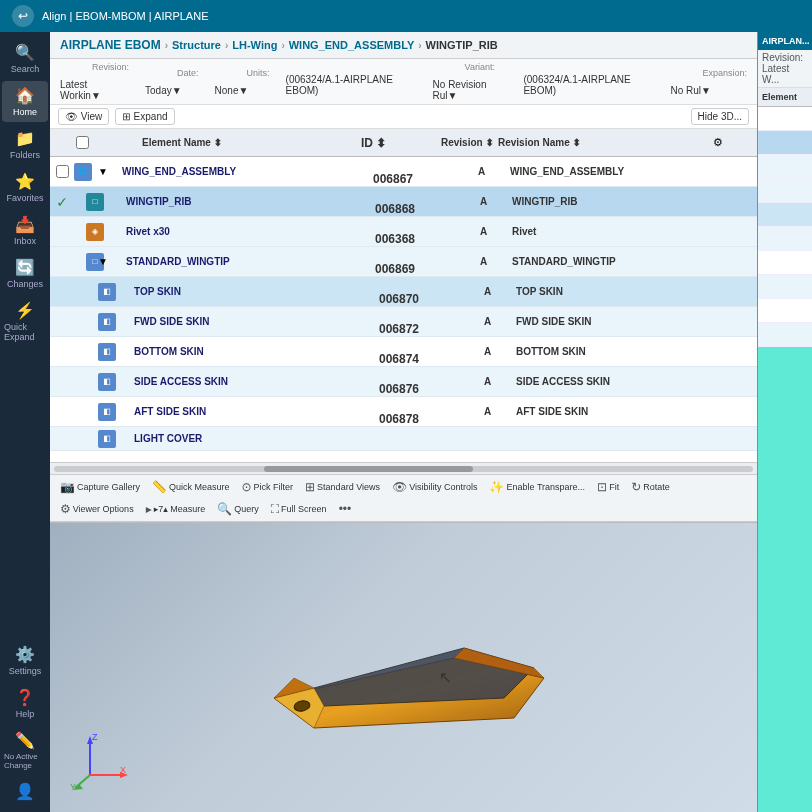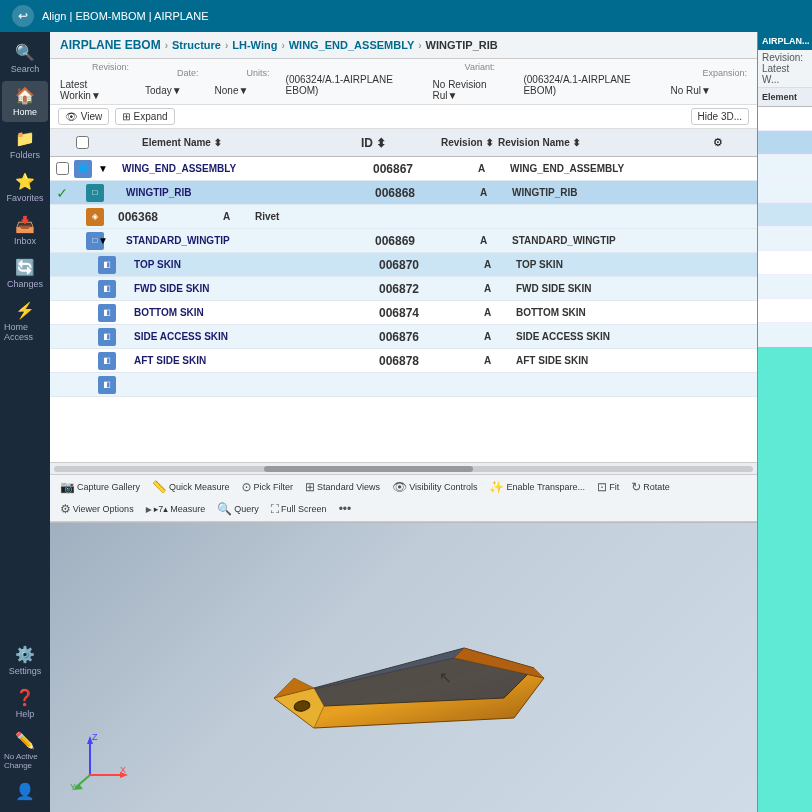--- a/index.html
+++ b/index.html
@@ -144,21 +144,21 @@
       border-bottom: 1px solid #e0e8f0;
       min-height: 24px;
       font-size: 10px;
     }
     .trow.selected { background: #b8d8f0; }
     .trow.light { background: #eaf4fb; }
     .trow.highlight { background: #cce5f5; }
 
     .trow .check-col { color: #2a8a2a; font-size: 12px; }
     .trow .name-col { color: #1a1a6a; font-size: 10px; }
-    .trow .id-col { color: #333; }
+    .trow .id-col { color: #333; margin-top: 15px; }
     .trow .rev-col { color: #333; text-align: center; justify-content: center; }
     .trow .revname-col { color: #333; }
     .cell-icon { width: 18px; height: 18px; background: #5588cc; border-radius: 2px; display: inline-flex; align-items: center; justify-content: center; color: white; font-size: 8px; margin-right: 4px; }
     .cell-icon.orange { background: #cc7722; }
     .cell-icon.teal { background: #228899; }
 
     
     .hscroll-bar {
       height: 12px;
       background: #e8eef4;
@@ -304,21 +304,21 @@
     <div class="sidebar-item">
       <span class="sidebar-icon">📥</span>
       <span>Inbox</span>
     </div>
     <div class="sidebar-item">
       <span class="sidebar-icon">🔄</span>
       <span>Changes</span>
     </div>
     <div class="sidebar-item">
       <span class="sidebar-icon">⚡</span>
-      <span>Home Access</span>
+      <span>Quick Expand</span>
     </div>
 
     <div class="sidebar-bottom" style="display:flex;flex-direction:column;align-items:center;gap:2px;">
       <div class="sidebar-item">
         <span class="sidebar-icon">⚙️</span>
         <span>Settings</span>
       </div>
       <div class="sidebar-item">
         <span class="sidebar-icon">❓</span>
         <span>Help</span>
@@ -455,20 +455,23 @@
             </div>
           <div class="revname-col">
               <span>WINGTIP_RIB</span>
             </div>
         </div>
 
         <div class="trow light">
           <div class="check-col"></div>
           <div class="icon-col" style="padding-left:12px;"><span class="cell-icon orange">◈</span></div>
           <div class="expand-col"></div>
+          <div class="name-col" style="padding-left:8px;">
+              <span>Rivet x30</span>
+            </div>
           <div class="id-col">
               <span>006368</span>
             </div>
           <div class="rev-col">
               <span>A</span>
             </div>
           <div class="revname-col">
               <span>Rivet</span>
             </div>
         </div>
@@ -578,20 +581,23 @@
             </div>
           <div class="revname-col">
               <span>AFT SIDE SKIN</span>
             </div>
         </div>
 
         <div class="trow light">
           <div class="check-col"></div>
           <div class="icon-col" style="padding-left:24px;"><span class="cell-icon">◧</span></div>
           <div class="expand-col"></div>
+          <div class="name-col" style="padding-left:16px;">
+              <span>LIGHT COVER</span>
+            </div>
           <div class="id-col">
               <span></span>
             </div>
           <div class="rev-col">
               <span></span>
             </div>
           <div class="revname-col">
               <span></span>
             </div>
         </div>

